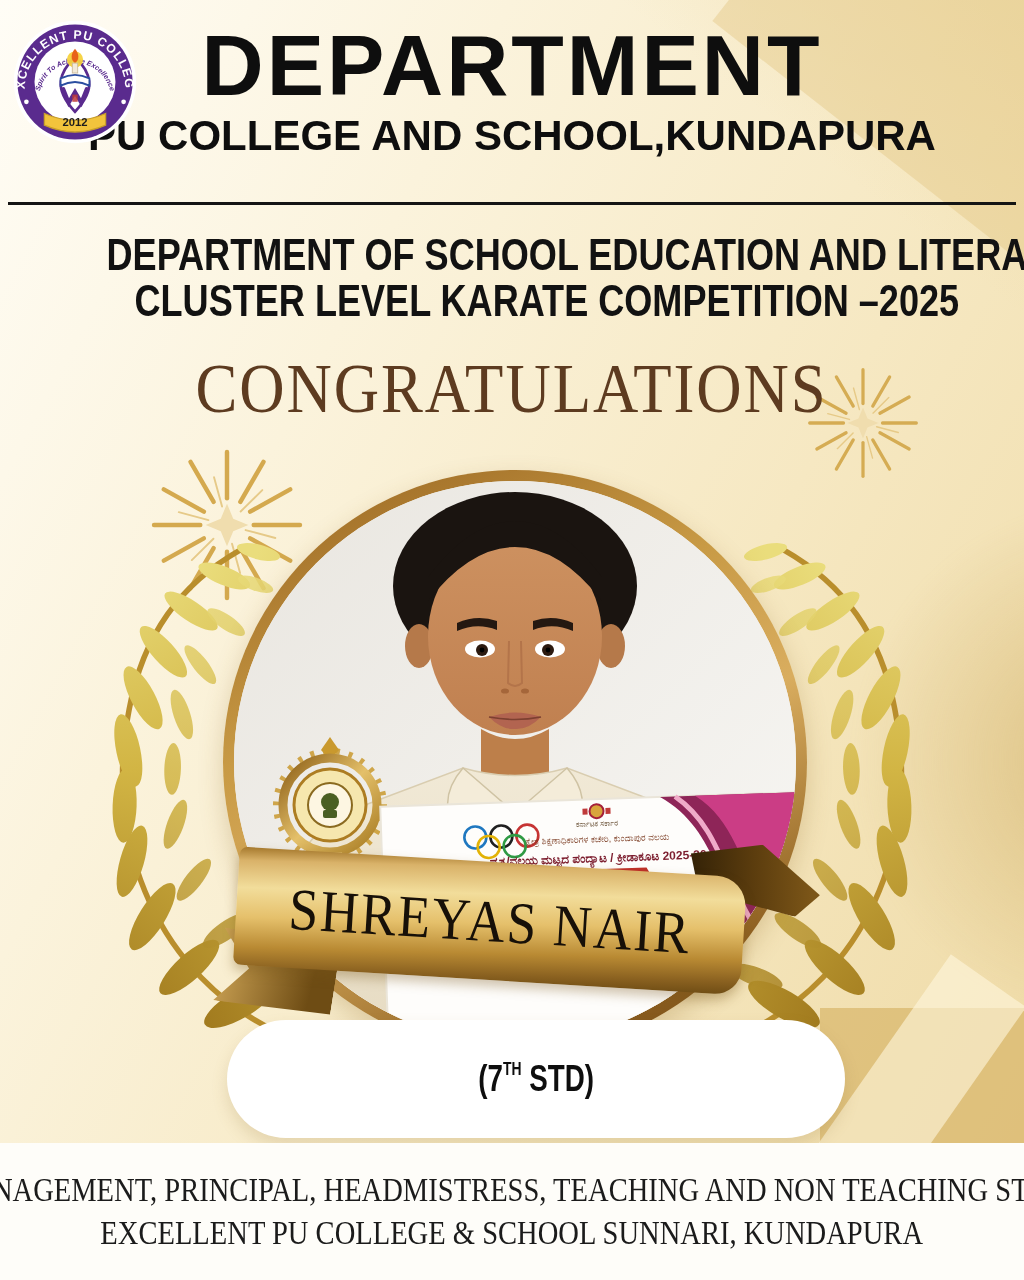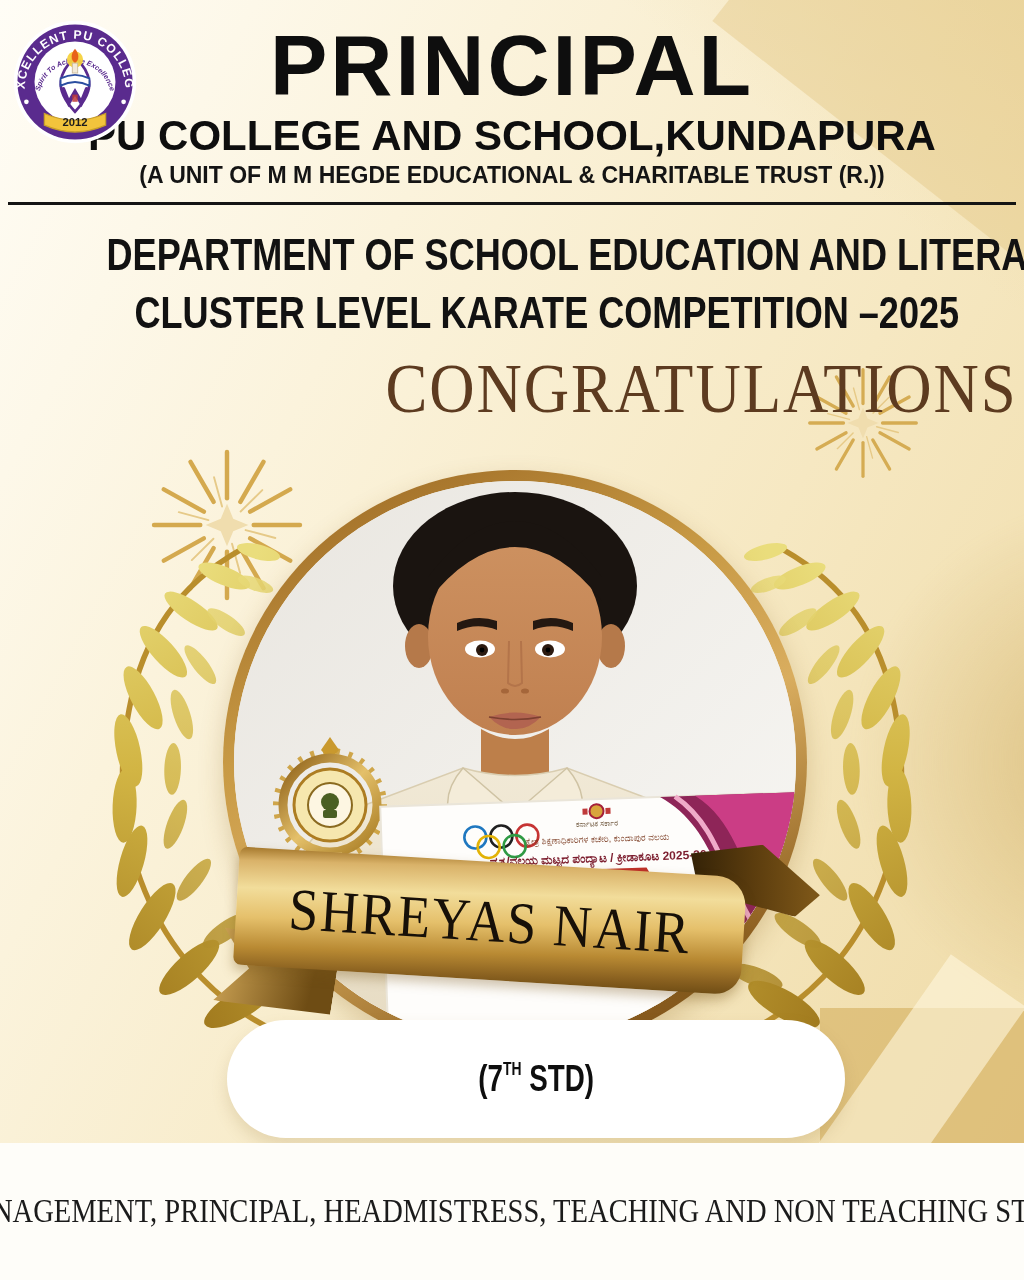--- a/index.html
+++ b/index.html
@@ -20,23 +20,23 @@
      background:rgba(255,247,222,.6);z-index:1;}
   
   .logo{left:12px;top:16px;width:126px;height:132px;z-index:4;}
   .title{top:22px;font-size:86px;line-height:1;font-weight:800;letter-spacing:3px;color:#0e0e0e;z-index:3;}
   .subtitle{top:112px;font-size:42px;font-weight:800;color:#0e0e0e;z-index:3;}
   .trust{top:162px;font-size:23px;font-weight:700;color:#141414;z-index:3;}
   .rule{left:8px;right:8px;top:202px;height:3px;background:#141414;z-index:3;}
   .ev{z-index:3;}
   .ev .cond{display:inline-block;transform:scaleX(.82);transform-origin:center;
      font-weight:800;font-size:44px;color:#121212;}
-  .ev1{top:230px;} .ev2{top:288px;margin-left:44px;}
+  .ev1{top:230px;} .ev2{top:276px;margin-left:44px;}
   .congrats{top:352px;z-index:3;font-family:"Liberation Serif",serif;font-size:64px;
-     color:#5d3b20;letter-spacing:2px;text-align:right;}
+     color:#5d3b20;letter-spacing:2px;}
   .congrats span{display:inline-block;transform:scale(.98,1.1);transform-origin:center;}
   
   .sparkle{z-index:2;}
   .sp-left{left:138px;top:436px;width:178px;height:178px;}
   .sp-right{left:798px;top:358px;width:130px;height:130px;opacity:.95;}
   .laurel{top:518px;width:240px;height:548px;z-index:2;}
   .laurel-left{left:60px;}
   .laurel-right{left:724px;transform:scaleX(-1);}
   
   .medallion{left:223px;top:470px;width:584px;height:584px;border-radius:50%;box-sizing:border-box;
@@ -172,23 +172,22 @@
       <path d="M70,33 C75,39 75,45 70,49 C65,45 65,39 70,33 Z" fill="#e8621a"></path>
       <rect x="67" y="49" width="6" height="11" fill="#f3ead8" stroke="#c9b89a" stroke-width="1"></rect>
       <path d="M54,66 Q70,58 86,66 L86,74 Q70,66 54,74 Z" fill="#ffffff" stroke="#2a4da0" stroke-width="2"></path>
       <path d="M57,78 L63,93 L70,81 L77,93 L83,78" stroke="#5a2b8e" stroke-width="4.5" fill="none" stroke-linecap="round"></path>
       <rect x="67" y="84" width="6" height="8" fill="#c03a3a" opacity=".85"></rect>
     </g>
     <path d="M36,105 Q70,120 104,105 L104,118 Q70,133 36,118 Z" fill="#f2c43c" stroke="#c9a02a" stroke-width="1.5"></path>
     <text x="70" y="119" text-anchor="middle" font-size="12.5" font-weight="bold" fill="#1d1d1d">2012</text>
   </svg>
 
-  <div class="center title">PRINCIPAL</div>
+  <div class="center title">DEPARTMENT</div>
   <div class="center subtitle">PU COLLEGE AND SCHOOL,KUNDAPURA</div>
-  <div class="center trust">(A UNIT OF M M HEGDE EDUCATIONAL &amp; CHARITABLE TRUST (R.))</div>
   <div class="abs rule"></div>
 
   <div class="center ev ev1"><span class="cond">DEPARTMENT OF SCHOOL EDUCATION AND LITERACY</span></div>
   <div class="center ev ev2"><span class="cond">CLUSTER LEVEL KARATE COMPETITION –2025</span></div>
 
   <div class="center congrats"><span>CONGRATULATIONS</span></div>
 
   <svg class="abs sparkle sp-left">
       <use href="#sym-sparkle"></use>
     </svg>
@@ -297,15 +296,16 @@
     </div>
 
   <div class="abs pill">
     <div class="p1">
       <span class="cond"><span>(7</span><sup>TH</sup><span> STD)</span></span>
     </div>
   </div>
 
   <div class="abs footer">
     <div class="fline"><span>MANAGEMENT, PRINCIPAL, HEADMISTRESS, TEACHING AND NON TEACHING STAFF</span></div>
+    <div class="fline"><span>EXCELLENT PU COLLEGE &amp; SCHOOL SUNNARI, KUNDAPURA</span></div>
   </div>
 
 </div>
 
 </body></html>

